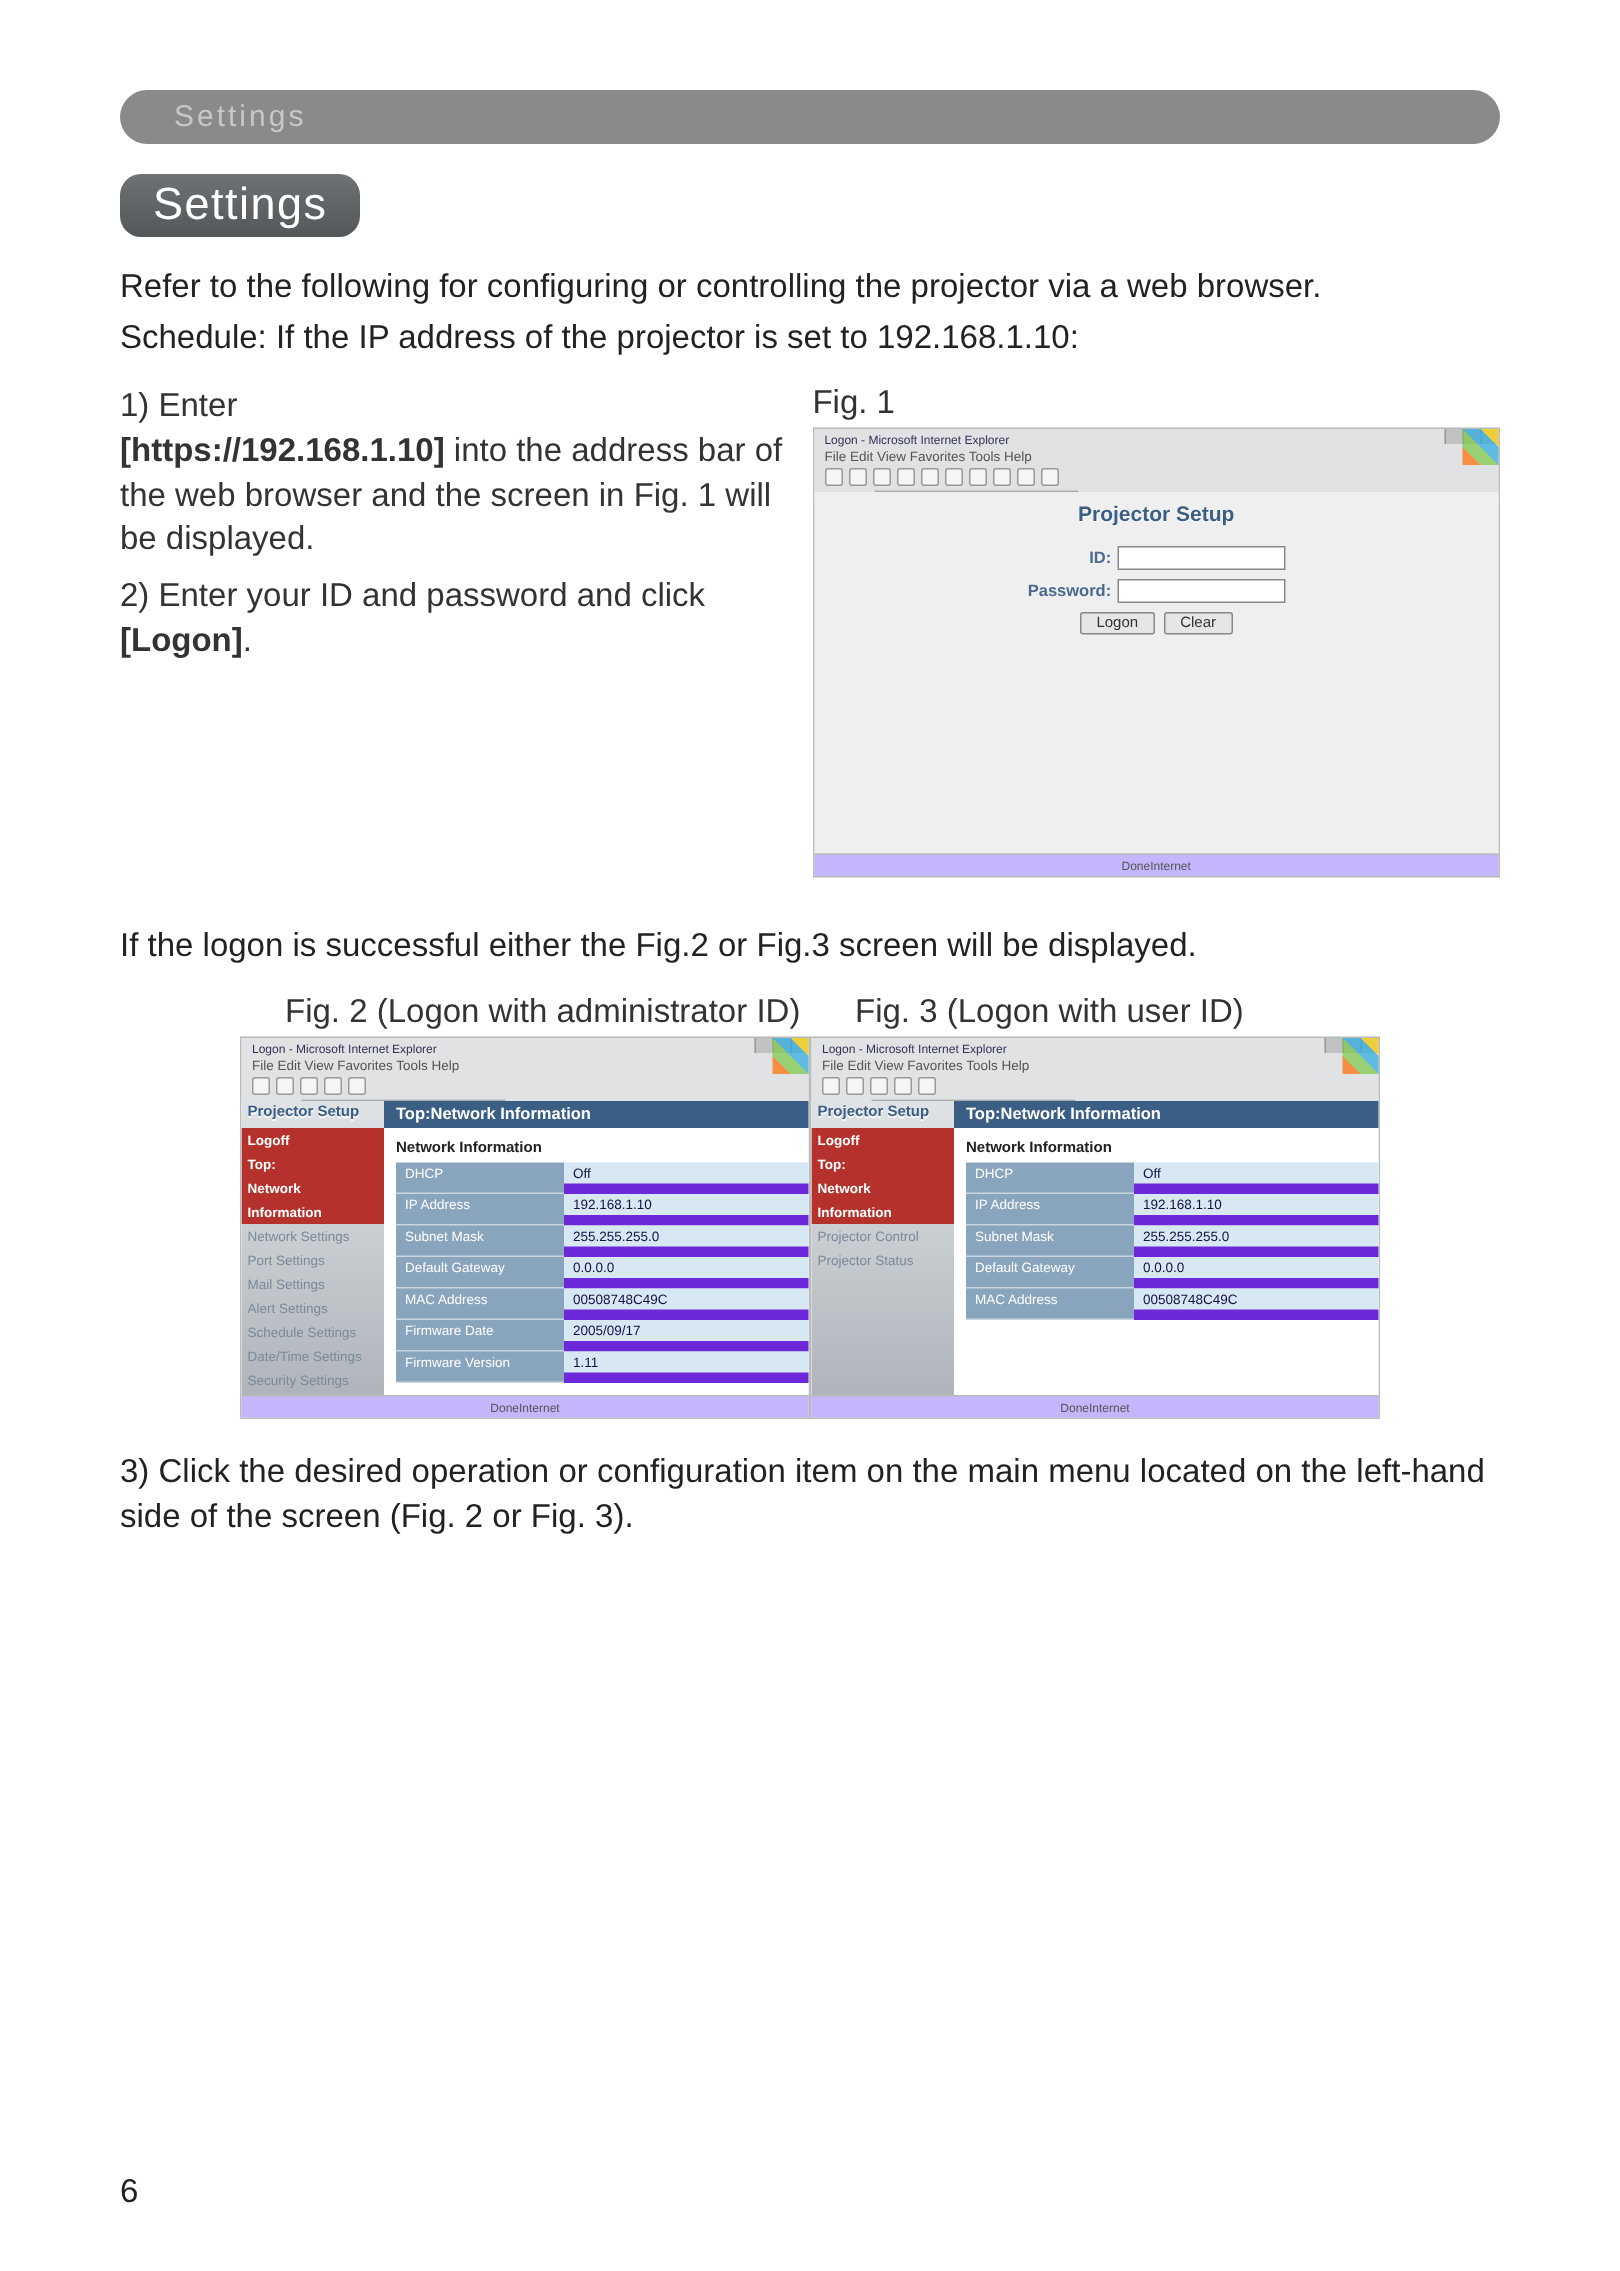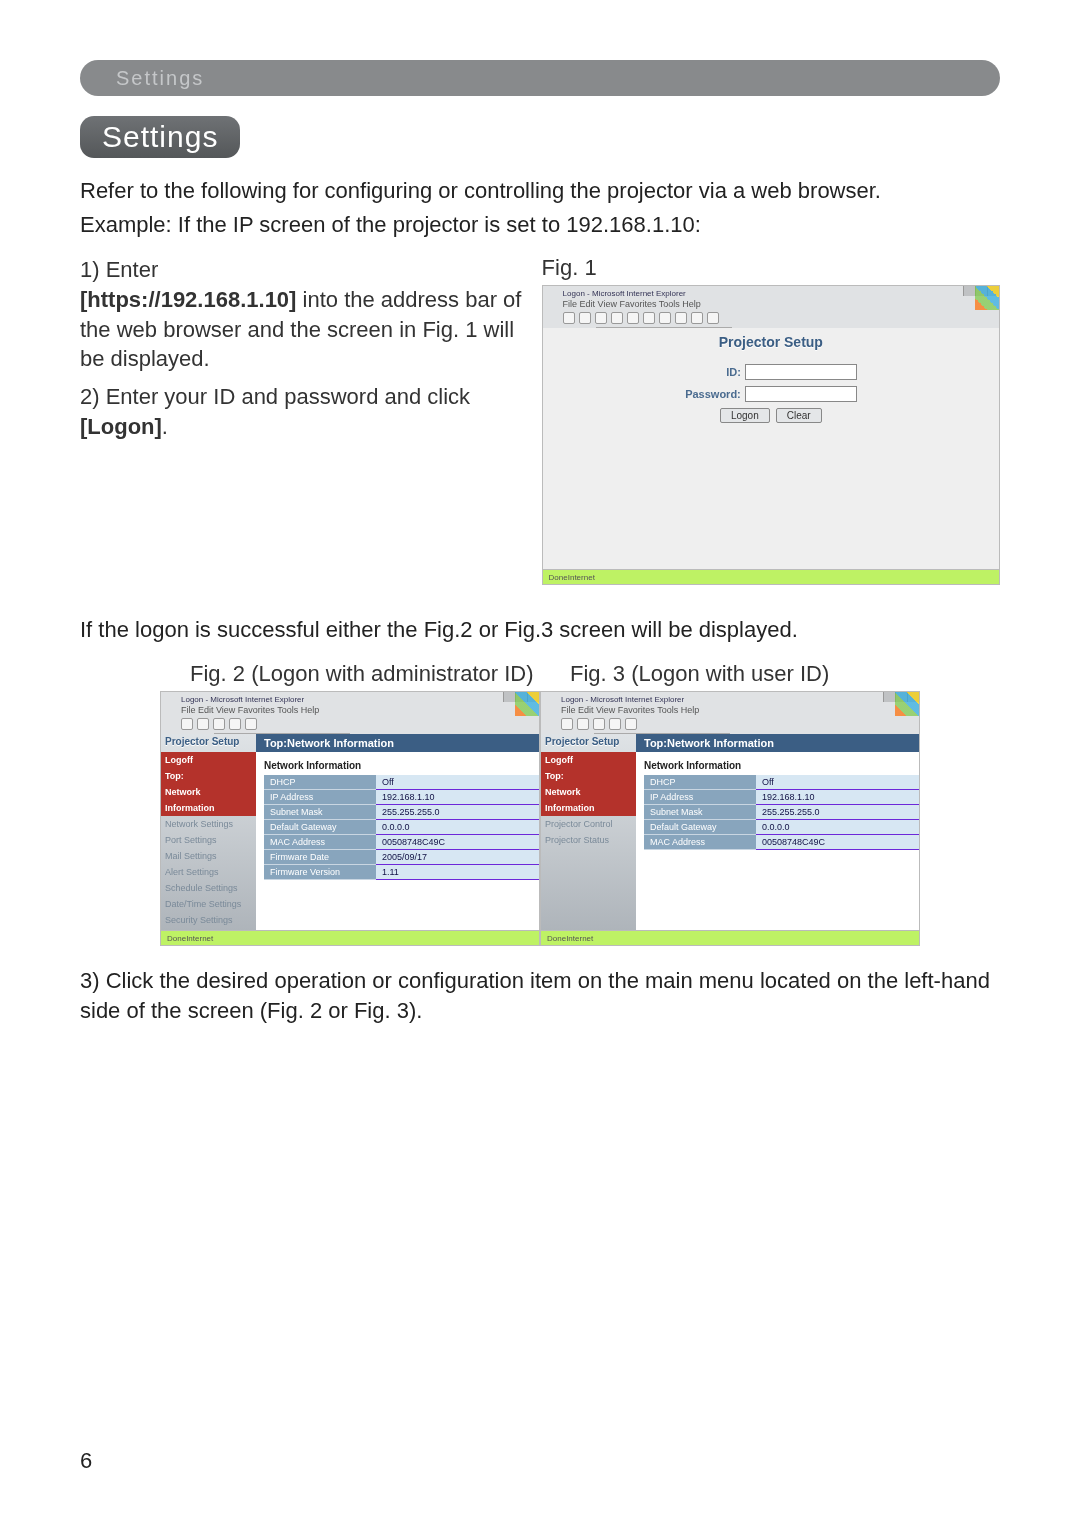--- a/index.html
+++ b/index.html
@@ -74,21 +74,21 @@
     box-sizing: border-box;
   }
   .fig1 { height: 300px; }
   .fig23 { height: 255px; }
   .browser-chrome {
     height: 52px;
     background: #e0e2e4;
     border-bottom: 1px solid #bbb;
     font-size: 8px;
     color: #555;
-    padding: 3px 20px;
+    padding: 3px 7px;
     box-sizing: border-box;
   }
   .browser-chrome .menus {
     font-size: 9px;
     color: #555;
     margin-bottom: 2px;
   }
   .browser-chrome .toolbar {
     display: flex;
     gap: 4px;
@@ -118,22 +118,22 @@
   }
   .win-controls span { flex:1; border-left:1px solid #999; }
 
   .content-area {
     position: absolute; left: 0; right: 0; top: 42px; bottom: 14px;
     background: #efefef;
     overflow: hidden;
   }
   .status-bar {
     position: absolute; left:0; right:0; bottom:0; height:14px;
-    background: #bef264; border-top:1px solid #bbb;
-    font-size: 8px; color:#555; display:flex; justify-content:flex-start; padding: 0 6px; align-items:center;
+    background: #c4b5fd; border-top:1px solid #bbb;
+    font-size: 8px; color:#555; display:flex; justify-content:center; padding: 0 6px; align-items:center;
   }
 
   
   .proj-setup-title {
     color: #3b5e84;
     font-weight: bold;
     font-size: 14px;
     text-align: center;
     margin-top: 6px;
     text-shadow: 0 1px 0 #fff;
@@ -196,21 +196,21 @@
   .info-table {
     margin: 0 8px; font-size: 9px; width: 286px;
   }
   .info-row { display:flex; }
   .info-row .k {
     flex: 0 0 100px; background:#88a5bd; color:#fff; padding:2px 6px;
     border-bottom:1px solid #c9d6e2;
   }
   .info-row .v {
     flex: 1; background:#d7e7f3; color:#114; padding:2px 6px;
-    border-bottom:1px solid #6d28d9;
+    border-bottom:7px solid #6d28d9;
   }
 
   .figs-row {
     display:flex; margin: 14px 0 20px 0;
     justify-content: center;
   }
   .fig-wrap { flex: 0 0 380px; }
   .fig-caption { text-align: left; font-size: 22px; margin-bottom: 4px; padding-left: 30px; }
 
   .page-number {
@@ -226,21 +226,21 @@
 
 <div class="page">
 
   <div class="tab-header">
     <span class="breadcrumb">Settings</span>
   </div>
 
   <div class="section-title-pill">Settings</div>
 
   <div class="body-text">Refer to the following for configuring or controlling the projector via a web browser.</div>
-  <div class="body-text" style="margin-top:-12px;">Example: If the IP screen of the projector is set to 192.168.1.10:</div>
+  <div class="body-text" style="margin-top:-12px;">Schedule: If the IP address of the projector is set to 192.168.1.10:</div>
 
   <div class="two-col">
     <div class="left-col step-list">
       <div class="step">
         <span>1) Enter</span><br>
         <span class="bold">[https://192.168.1.10]</span><span> into the address bar of the web browser and the screen in Fig. 1 will be displayed.</span>
       </div>
       <div class="step">
         <span>2) Enter your ID and password and click </span><span class="bold">[Logon]</span><span>.</span>
       </div>

